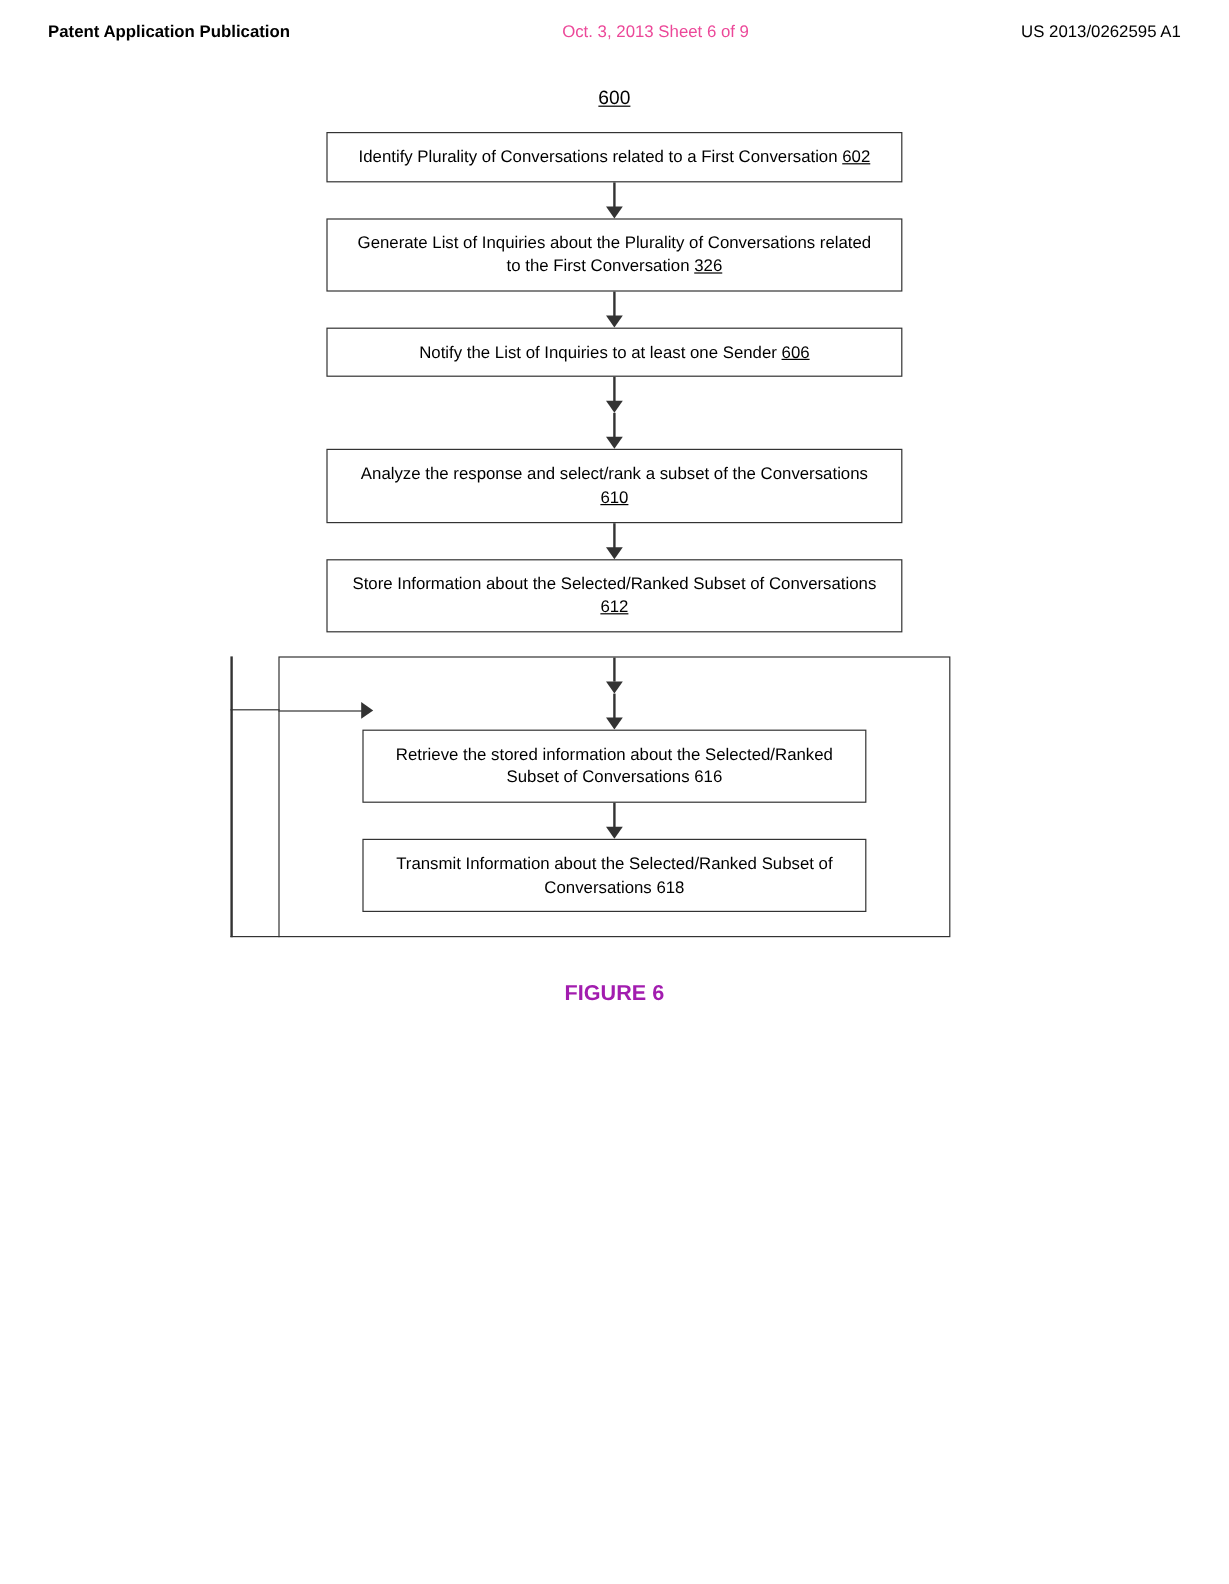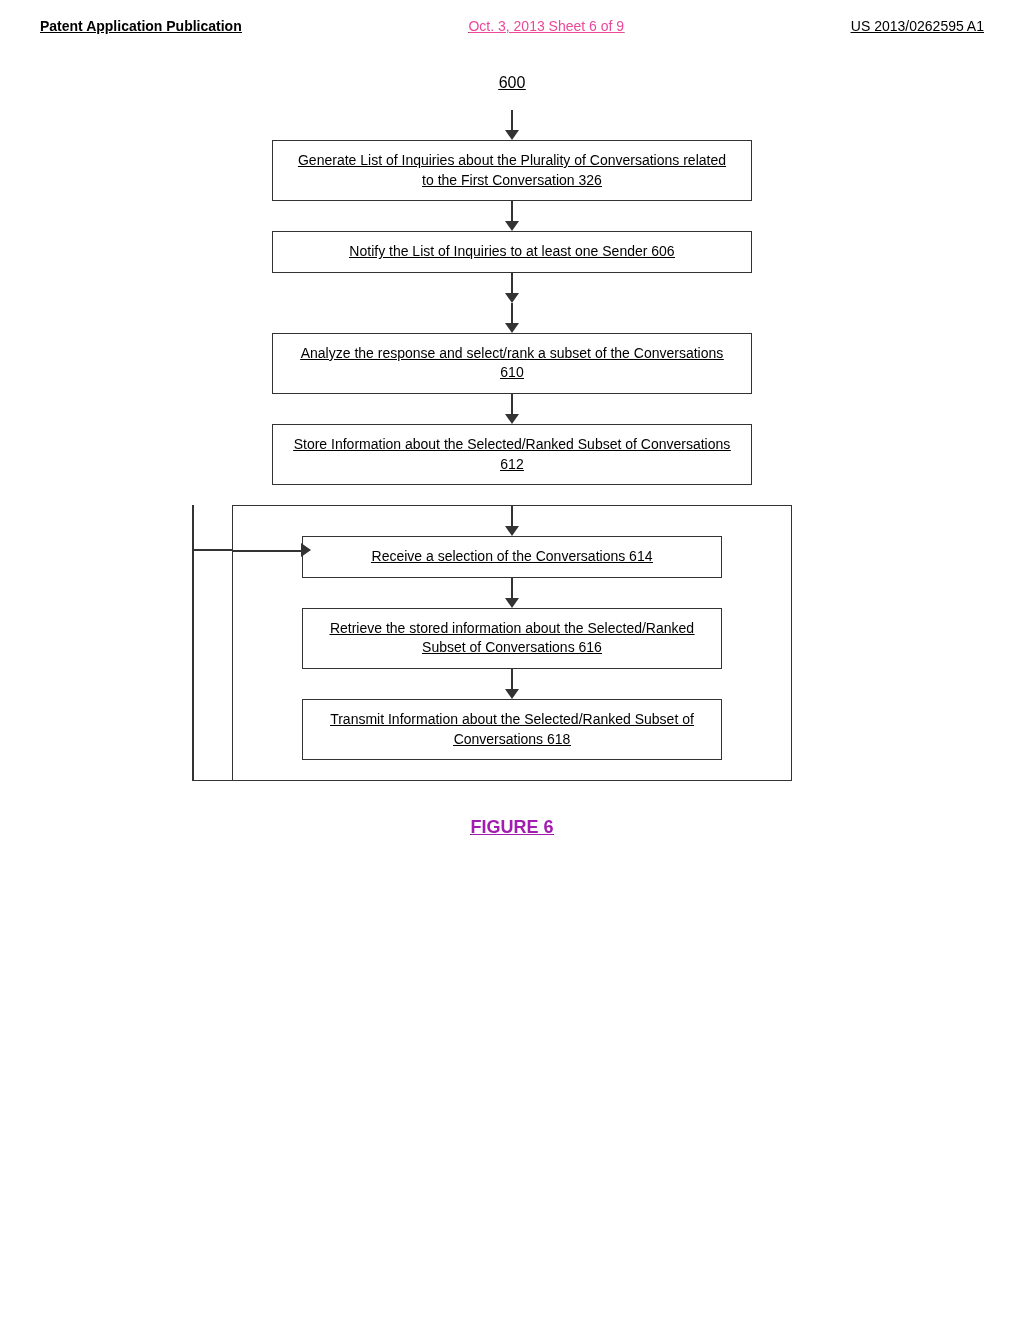--- a/index.html
+++ b/index.html
@@ -1,15 +1,15 @@
 <!DOCTYPE html>
 <html><head>
   <meta charset="utf-8">
   <style>
-    * { box-sizing: border-box; margin: 0; padding: 0; text-decoration: underline; }
+    * { box-sizing: border-box; margin: 0; padding: 0; }
     body {
       background: #ffffff;
       font-family: Arial, Helvetica, sans-serif;
       width: 1024px;
       min-height: 1320px;
       position: relative;
     }
 
     .header {
       display: flex;
@@ -153,20 +153,23 @@
   <span class="header-center">Oct. 3, 2013   Sheet 6 of 9</span>
   <span class="header-right">US 2013/0262595 A1</span>
 </div>
 
 <div class="main-content">
 
   <div class="diagram-label">600</div>
 
   <div class="flowchart">
 
+    <div class="flow-box">
+      Identify Plurality of Conversations related to a First Conversation <span class="ref">602</span>
+    </div>
 
     <div class="arrow-down"></div>
 
     <div class="flow-box">
       Generate List of Inquiries about the Plurality of Conversations related to the First Conversation <span class="ref">326</span>
     </div>
 
     <div class="arrow-down"></div>
 
     <div class="flow-box">
@@ -196,23 +199,20 @@
       <div style="border: 1.5px solid #333; padding: 0; position: relative; width: 560px; display: flex; flex-direction: column; align-items: center; padding-bottom: 20px;">
 
         <div style="position: absolute; left: -1px; top: 44px; width: 72px; height: 1.5px; background: #333;"></div>
         <div style="position: absolute; left: 68px; top: 37px; width: 0; height: 0; border-top: 7px solid transparent; border-bottom: 7px solid transparent; border-left: 10px solid #333;"></div>
 
         <div style="display: flex; flex-direction: column; align-items: center; height: 30px; padding-top: 0;">
           <div style="width: 1.5px; height: 22px; background: #333;"></div>
           <div style="width: 0; height: 0; border-left: 7px solid transparent; border-right: 7px solid transparent; border-top: 10px solid #333;"></div>
         </div>
 
-        <div class="loop-flow-box">
-          Receive a selection of the Conversations <span class="ref">614</span>
-        </div>
 
         <div class="loop-inner-arrow-down"></div>
 
         <div class="loop-flow-box">
           Retrieve the stored information about the Selected/Ranked Subset of Conversations <span class="ref">616</span>
         </div>
 
         <div class="loop-inner-arrow-down"></div>
 
         <div class="loop-flow-box">

